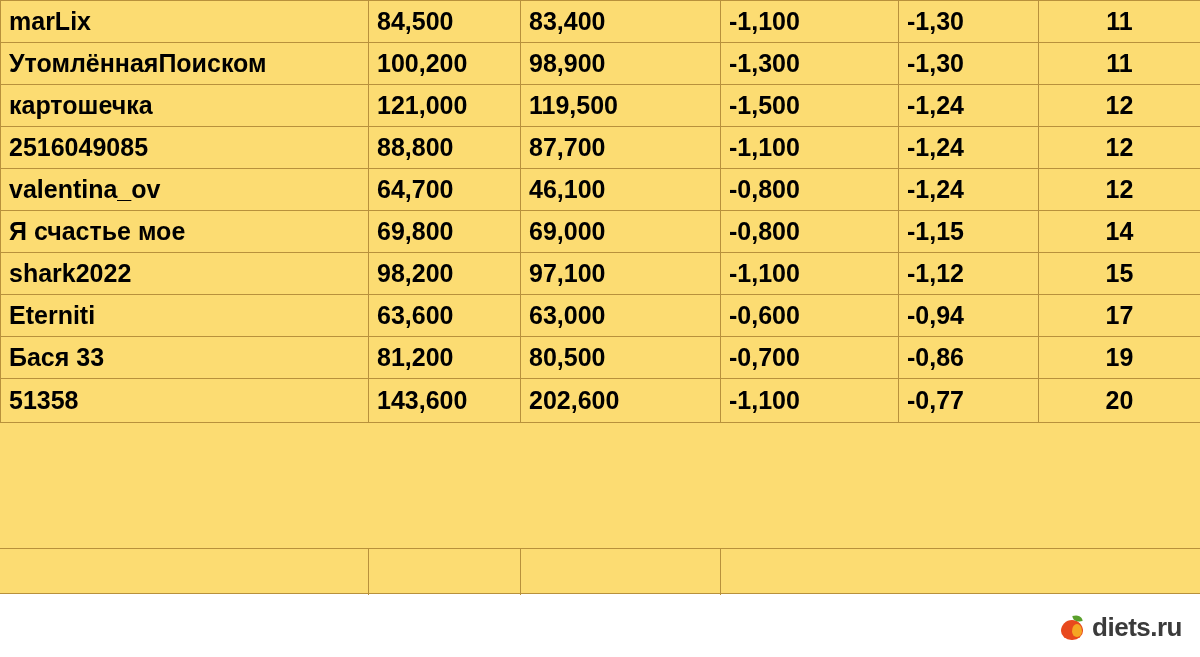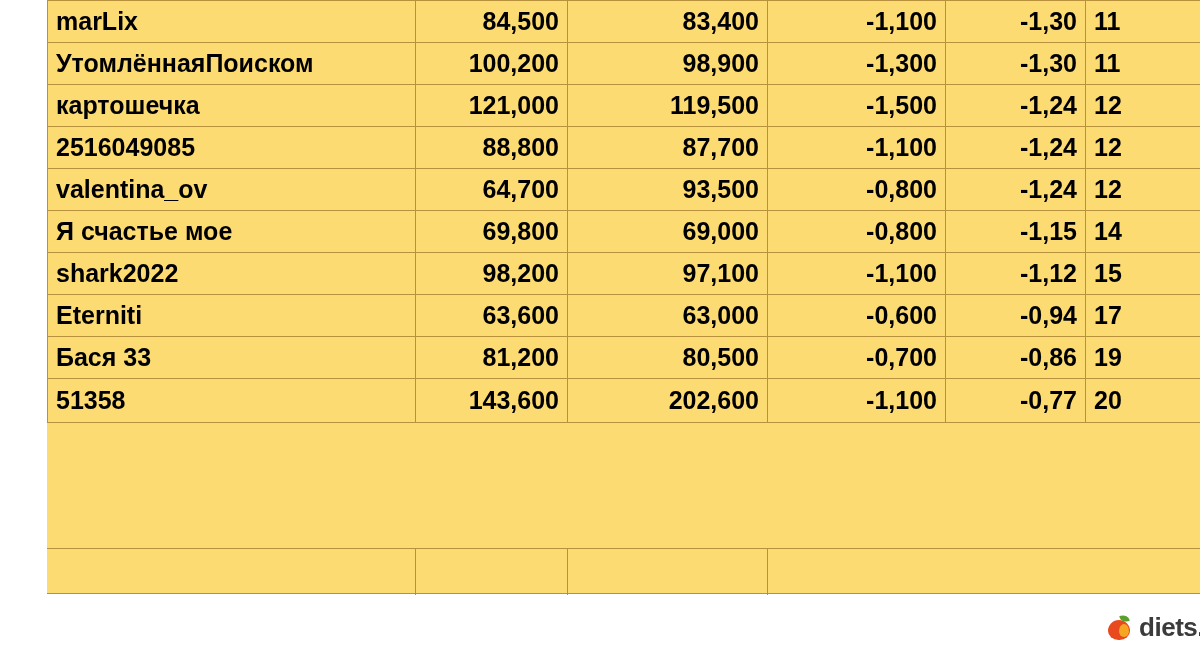--- a/index.html
+++ b/index.html
@@ -11,21 +11,20 @@
     height: 657px;
     background: #ffffff;
     font-family: "Liberation Sans", sans-serif;
     overflow: hidden;
   }
   .page {
     position: relative;
     width: 1056px;
     height: 657px;
     background: #fca5a5;
-    margin-left: 47px;
   }
   .table-wrap {
     position: absolute;
     left: 0;
     top: 0;
     width: 1200px;
     height: 548px;
     background: #fcdc72;
     box-sizing: border-box;
   }
@@ -47,22 +46,22 @@
     box-sizing: border-box;
   }
   col.c-name  { width: 368px; }
   col.c-v1    { width: 152px; }
   col.c-v2    { width: 200px; }
   col.c-v3    { width: 178px; }
   col.c-v4    { width: 140px; }
   col.c-rank  { width: 162px; }
 
   td.name { text-align: left; }
-  td.num  { text-align: right; }
-  td.rank { text-align: left; color: #1f7ac2; }
+  td.num  { text-align: left; }
+  td.rank { text-align: center; color: #1f7ac2; }
 
   tr.last td { height: 44px; }
 
   .bottom-strip {
     position: absolute;
     left: 0;
     top: 548px;
     width: 1200px;
     height: 109px;
     background: #ffffff;
@@ -178,21 +177,21 @@
           <td class="name">2516049085</td>
           <td class="num">88,800</td>
           <td class="num">87,700</td>
           <td class="num">-1,100</td>
           <td class="num">-1,24</td>
           <td class="rank">12</td>
         </tr>
         <tr>
           <td class="name">valentina_ov</td>
           <td class="num">64,700</td>
-          <td class="num">93,500</td>
+          <td class="num">46,100</td>
           <td class="num">-0,800</td>
           <td class="num">-1,24</td>
           <td class="rank">12</td>
         </tr>
         <tr>
           <td class="name">Я счастье мое</td>
           <td class="num">69,800</td>
           <td class="num">69,000</td>
           <td class="num">-0,800</td>
           <td class="num">-1,15</td>

